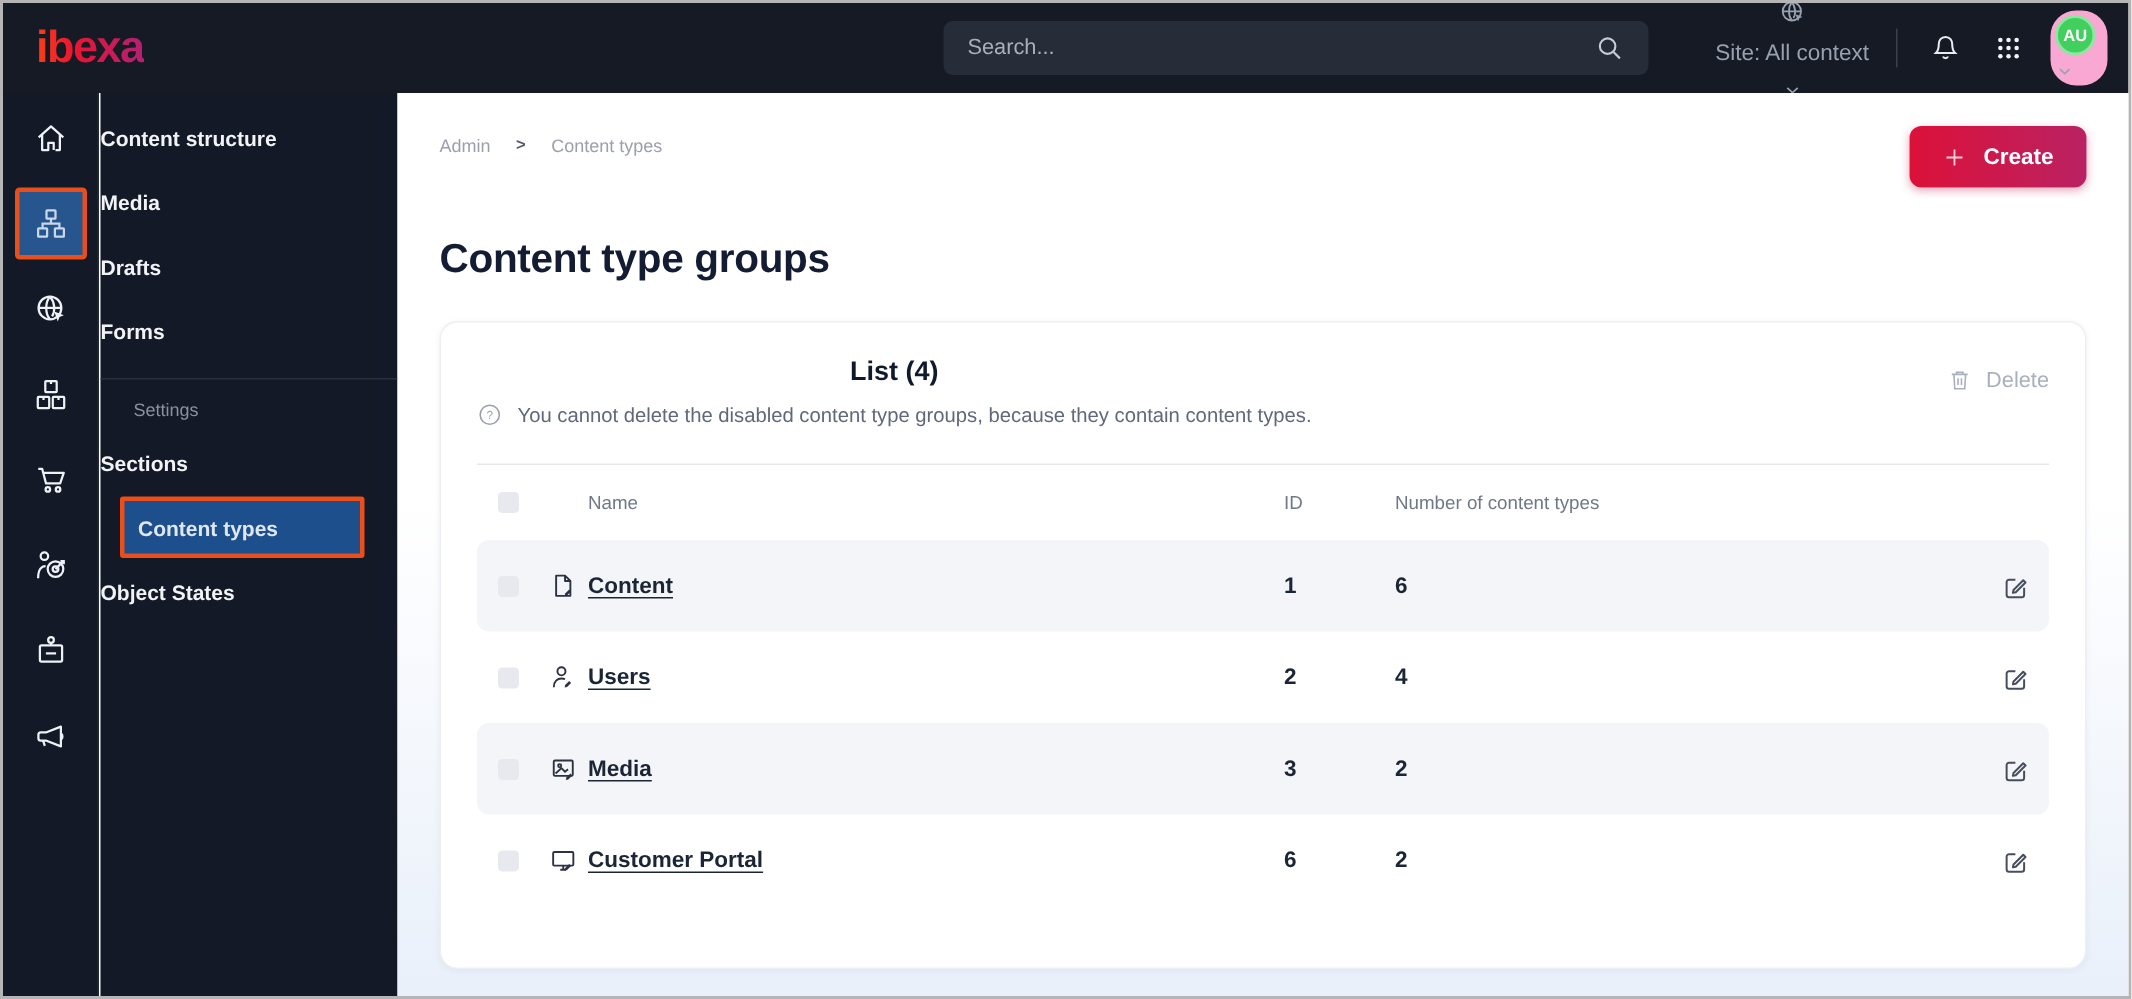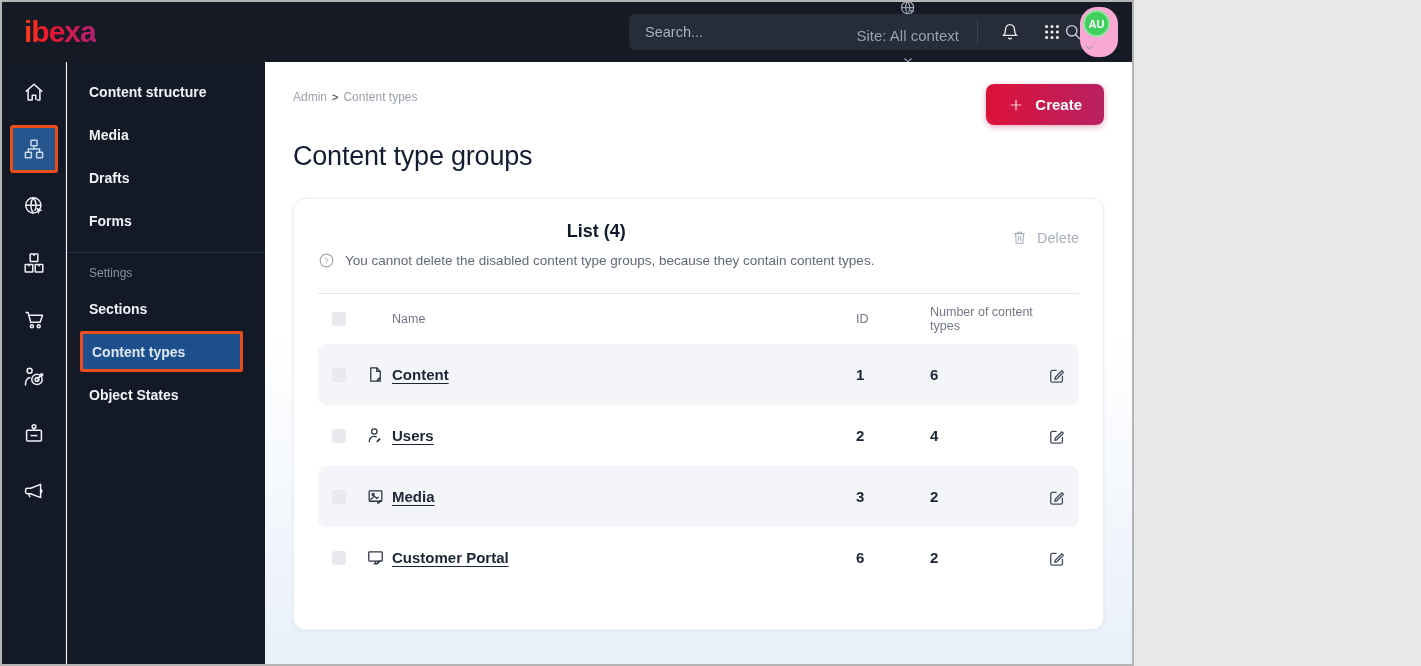--- a/index.html
+++ b/index.html
@@ -1,18 +1,18 @@
 <!DOCTYPE html>
 <html><head>
 <meta charset="utf-8">
 <style>
   * { margin:0; padding:0; box-sizing:border-box; }
   body { font-family:"Liberation Sans", sans-serif; background:#e8e8e8; }
   .screen {
-    position:relative; width:1134px; height:666px; overflow:hidden;
+    position:relative; width:1421px; height:666px; overflow:hidden;
     border:2px solid #b5b5b5; background:#fff;
   }
 
   
   .topbar {
     position:absolute; top:0; left:0; right:0; height:60px;
     background:#151a24; display:flex; align-items:center; padding:0 16px;
   }
   .logo {
     font-size:30px; font-weight:800; letter-spacing:-1px; line-height:1; padding-left:6px;
@@ -54,51 +54,51 @@
   .rail-item.active {
     background:#27568f; border:3px solid #e94e1b; color:#c9d7ea;
   }
 
   
   .sidemenu {
     position:absolute; top:60px; left:65px; width:198px; bottom:0;
     background:#131926; padding-top:8px; color:#f1f3f6;
   }
   .menu-item {
-    height:43px; display:flex; align-items:center; padding-left:22px;
+    height:43px; display:flex; align-items:center; 
     font-size:14px; font-weight:600; cursor:pointer;
   }
   .menu-divider { border-top:1px solid #2a3140; margin:10px 0 6px 0; }
   .menu-section-label {
     height:28px; display:flex; align-items:center; padding-left:22px;
     font-size:12px; color:#8891a1; font-weight:400;
   }
   .menu-item.selected {
     height:41px; margin:1px 22px 1px 13px; padding-left:9px;
     background:#1d4f8d; border:3px solid #e94e1b; border-radius:2px; color:#dfe7f2;
   }
 
   
   .main {
     position:absolute; top:60px; left:263px; right:0; bottom:0;
     background:linear-gradient(180deg,#ffffff 0%,#ffffff 45%,#e9f0fa 100%);
     padding:22px 28px;
   }
   .main-header { display:flex; justify-content:space-between; align-items:flex-start; }
-  .breadcrumb { display:flex; align-items:center; gap:5px; font-size:12px; color:#9aa1ad; margin-top:6px; }
+  .breadcrumb { display:flex; align-items:center; gap:17px; font-size:12px; color:#9aa1ad; margin-top:6px; }
   .breadcrumb .crumb { cursor:pointer; }
   .breadcrumb .sep { color:#555d6b; font-weight:700; font-size:11px; }
   .create-btn {
     display:flex; align-items:center; gap:11px; height:41px; padding:0 22px;
     background:linear-gradient(90deg,#dc1139 0%,#b92263 100%);
     border:none; border-radius:8px; color:#fff; font-size:15px; font-weight:600;
     font-family:"Liberation Sans", sans-serif; cursor:pointer;
     box-shadow:0 2px 6px rgba(190,20,70,.35);
   }
-  .page-title { margin-top:16px; font-size:27px; font-weight:400; color:#131c33; letter-spacing:-.2px; }
+  .page-title { margin-top:32px; font-size:27px; font-weight:700; color:#131c33; letter-spacing:-.2px; }
 
   
   .card {
     margin-top:26px; height:432px; background:#fff; border:1px solid #edeff3;
     border-radius:12px; padding:22px 24px; box-shadow:0 1px 4px rgba(25,40,70,.05);
   }
   .card-header { display:flex; justify-content:space-between; align-items:flex-start; }
   .list-title { font-size:18px; font-weight:700; color:#101a2c;text-align:center; }
   .list-info { display:flex; align-items:center; gap:10px; margin-top:10px; font-size:13.5px; color:#60687a; }
   .delete-btn {

